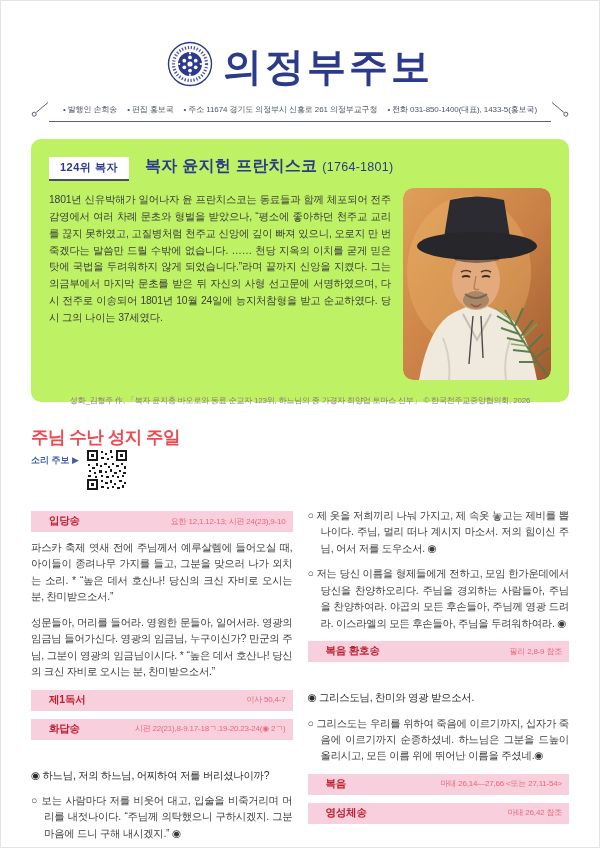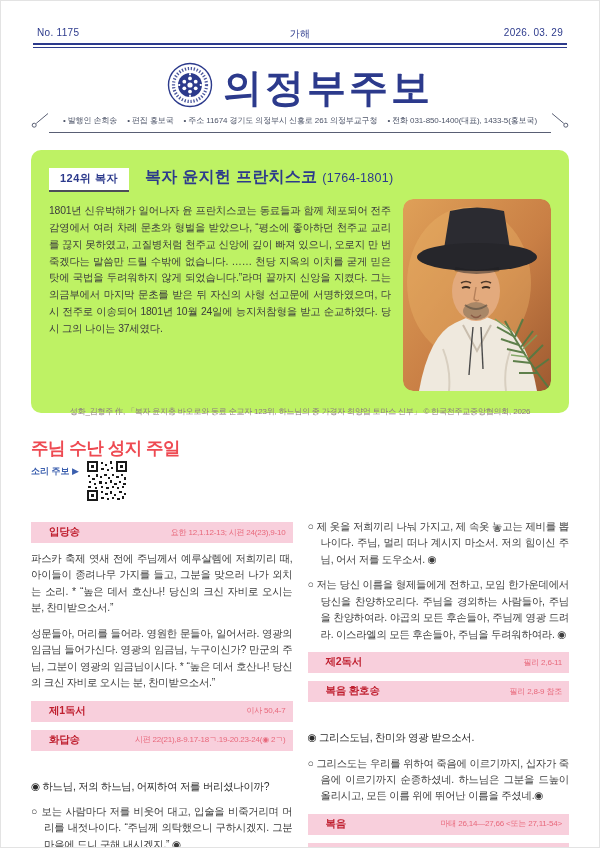--- a/index.html
+++ b/index.html
@@ -13,21 +13,21 @@
   
   .hdr-row { display:flex; justify-content:space-between; align-items:baseline;
     font-size:10px; color:#2c3a8c; letter-spacing:.3px; margin:0 6px 5px 6px; }
   .hdr-center { position:absolute; left:50%; transform:translateX(-50%); }
   .hdr-wrap { position:relative; }
   .double-rule { height:5px; border-top:2.5px solid #2c3a8c; border-bottom:1px solid #2c3a8c; margin:0 2px; }
   
   .masthead { display:flex; justify-content:center; align-items:center; gap:10px; margin-top:14px; }
   .masthead-title { font-size:39px; font-weight:800; color:#2c3a8c; letter-spacing:3px; line-height:1; }
   
-  .pub-row { display:flex; align-items:flex-end; }
+  .pub-row { display:flex; align-items:flex-end; margin-top:10px; }
   .pub-center { flex:1; border-bottom:1px solid #595f74; padding:0 4px 6px 4px;
     text-align:center; font-size:8px; color:#4d5468; letter-spacing:-0.1px; }
   .pub-item { margin:0 5px; white-space:nowrap; }
   .pub-bullet { color:#4d5468; margin-right:2px; }
   
   .feature-card { margin-top:17px; background:#bef264; border-radius:10px; padding:15px 18px 9px 18px; height:263px; }
   .badge-row { display:flex; align-items:baseline; gap:16px; margin:2px 0 11px 0; }
   .badge { background:#ffffff; color:#2c3a8c; font-weight:bold; font-size:11px;
     padding:3px 11px 4px 11px; border-bottom:2px solid #4d4d59; letter-spacing:.5px; }
   .feature-title { font-size:16px; font-weight:800; color:#2c3a8c; letter-spacing:.3px; }
@@ -53,28 +53,20 @@
     text-align:justify; letter-spacing:-0.25px; margin-bottom:9px; }
   .verse { padding-left:13px; text-indent:-13px; }
   .response { font-weight:normal; color:#2b2b2b;margin-top:28px; }
   .col .section-bar { margin-top:3px; }
 </style>
 </head>
 <body>
 
 <div class="page">
 
-  <div class="hdr-wrap">
-    <div class="hdr-row">
-      <span>No. 1175</span>
-      <span class="hdr-center">가해</span>
-      <span>2026. 03. 29</span>
-    </div>
-    <div class="double-rule"></div>
-  </div>
 
   <div class="masthead">
     <span>
       <svg width="46" height="46" viewBox="0 0 46 46">
         <circle cx="23" cy="23" r="21.5" fill="#ffffff" stroke="#2c3a8c" stroke-width="1.4"></circle>
         <circle cx="23" cy="23" r="16.5" fill="none" stroke="#2c3a8c" stroke-width="3.2" stroke-dasharray="1.3 1.7" opacity="0.85"></circle>
         <circle cx="23" cy="23" r="12" fill="#2c3a8c"></circle>
         <circle cx="23" cy="23" r="2.6" fill="#ffffff"></circle>
         <g fill="#ffffff">
           <circle cx="23" cy="16.4" r="1.9"></circle>
@@ -248,42 +240,38 @@
       </span>
     </span>
   </div>
 
   <div class="columns">
     <div class="col">
         <div class="section-bar">
           <span class="sec-label">입당송</span>
           <span class="sec-ref">요한 12,1.12-13; 시편 24(23),9-10</span>
         </div>
-        <div class="para">파스카 축제 엿새 전에 주님께서 예루살렘에 저희끼리 때, 아이들이 종려나무 가지를 들고, 그분을 맞으러 나가 외치는 소리. * “높은 데서 호산나! 당신의 크신 자비로 오시는 분, 찬미받으소서.”</div>
+        <div class="para">파스카 축제 엿새 전에 주님께서 예루살렘에 들어오실 때, 아이들이 종려나무 가지를 들고, 그분을 맞으러 나가 외치는 소리. * “높은 데서 호산나! 당신의 크신 자비로 오시는 분, 찬미받으소서.”</div>
         <div class="para">성문들아, 머리를 들어라. 영원한 문들아, 일어서라. 영광의 임금님 들어가신다. 영광의 임금님, 누구이신가? 만군의 주님, 그분이 영광의 임금님이시다. * “높은 데서 호산나! 당신의 크신 자비로 오시는 분, 찬미받으소서.”</div>
         <div class="section-bar">
           <span class="sec-label">제1독서</span>
           <span class="sec-ref">이사 50,4-7</span>
         </div>
         <div class="section-bar">
           <span class="sec-label">화답송</span>
           <span class="sec-ref">시편 22(21),8-9.17-18ㄱ.19-20.23-24(◉ 2ㄱ)</span>
         </div>
         <div class="response">◉ 하느님, 저의 하느님, 어찌하여 저를 버리셨나이까?</div>
         <div class="verse">○ 보는 사람마다 저를 비웃어 대고, 입술을 비죽거리며 머리를 내젓나이다. “주님께 의탁했으니 구하시겠지. 그분 마음에 드니 구해 내시겠지.” ◉</div>
         <div class="verse">○ 개들이 저를 에워싸고 악당의 무리가 둘러싸, 제 손발을 묶었나이다. 제 뼈는 마디마디 셀 수 있게 되었나이다. ◉</div>
       </div>
     <div class="col">
         <div class="verse">○ 제 옷을 저희끼리 나눠 가지고, 제 속옷 놓고는 제비를 뽑나이다. 주님, 멀리 떠나 계시지 마소서. 저의 힘이신 주님, 어서 저를 도우소서. ◉</div>
         <div class="verse">○ 저는 당신 이름을 형제들에게 전하고, 모임 한가운데에서 당신을 찬양하오리다. 주님을 경외하는 사람들아, 주님을 찬양하여라. 야곱의 모든 후손들아, 주님께 영광 드려라. 이스라엘의 모든 후손들아, 주님을 두려워하여라. ◉</div>
         <div class="section-bar">
-          <span class="sec-label">제2독서</span>
-          <span class="sec-ref">필리 2,6-11</span>
-        </div>
-        <div class="section-bar">
           <span class="sec-label">복음 환호송</span>
           <span class="sec-ref">필리 2,8-9 참조</span>
         </div>
         <div class="response">◉ 그리스도님, 찬미와 영광 받으소서.</div>
         <div class="verse">○ 그리스도는 우리를 위하여 죽음에 이르기까지, 십자가 죽음에 이르기까지 순종하셨네. 하느님은 그분을 드높이 올리시고, 모든 이름 위에 뛰어난 이름을 주셨네.◉</div>
         <div class="section-bar">
           <span class="sec-label">복음</span>
           <span class="sec-ref">마태 26,14―27,66 &lt;또는 27,11-54&gt;</span>
         </div>
         <div class="section-bar">

